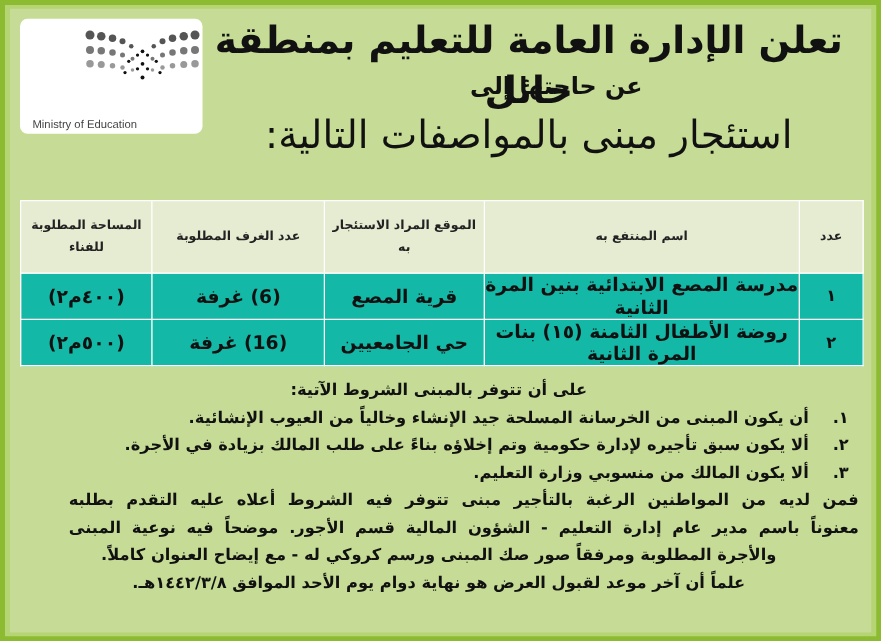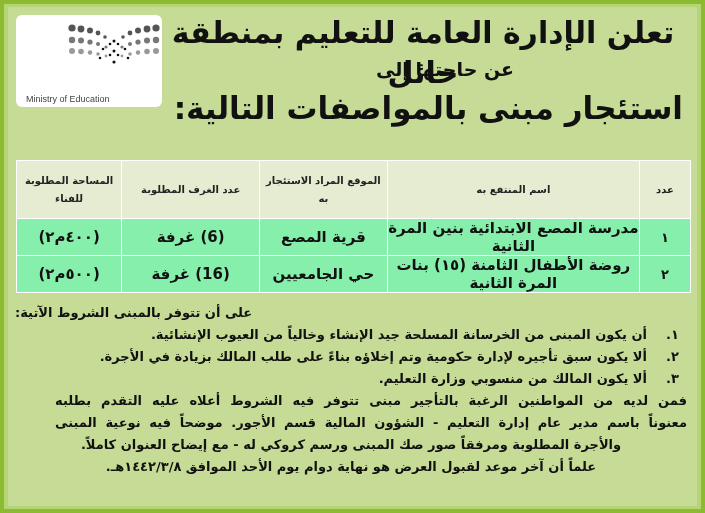--- a/index.html
+++ b/index.html
@@ -39,51 +39,51 @@
     
     .title {
       position: absolute; right: 14px; top: 6px; width: 520px; text-align: center;
       font-size: 30px; font-weight: bold; line-height: 40px; letter-spacing: -0.5px;
     }
     .subtitle {
       position: absolute; right: 14px; top: 48px; width: 520px; text-align: center;
       font-size: 19px; font-weight: bold; line-height: 28px; padding-left: 44px;
     }
     .subject {
-      position: absolute; right: 14px; top: 80px; width: 520px; 
-      font-size: 31px; font-weight: bold; line-height: 42px; letter-spacing: -0.5px;
+      position: absolute; right: 14px; top: 80px; width: 520px; text-align: center;
+      font-size: 31px; font-weight: normal; line-height: 42px; letter-spacing: -0.5px;
     }
     
     .tbl {
       position: absolute; left: 8px; top: 153px; width: 675px; height: 132px;
       border-collapse: collapse; direction: rtl;
       background: #e6ecd2;
     }
     .tbl th, .tbl td {
       border: 1.5px solid #ffffff; text-align: center; vertical-align: middle;
     }
     .tbl th {
       font-size: 10px; font-weight: bold; line-height: 18px; height: 58px; color: #222;
       background: #e6ecd2;
     }
     .tbl td {
-      font-size: 15px; font-weight: bold; height: 37px; color: #111; background: #86efac;
+      font-size: 15px; font-weight: bold; height: 37px; color: #111; background: #14b8a6;
     }
     .tbl td.num { font-size: 13px; }
     .col-idx { width: 50px; }
     .col-name { width: 247px; }
     .col-loc { width: 125px; }
     .col-rooms { width: 135px; }
     .col-area { width: 103px; }
     
     .body-text {
       position: absolute; right: 10px; top: 295px; width: 672px; direction: rtl;
       font-size: 13px; font-weight: bold; line-height: 22px;
     }
-    .intro { text-align: left; }
+    .intro { text-align: center; }
     .cond { display: flex; direction: rtl; }
     .cond .n { width: 26px; text-align: right; padding-right: 8px; }
     .cond .t { flex: 1; padding-right: 14px; }
     .para { text-align: justify; text-align-last: justify; margin-left: 40px; }
     .para-last { text-align: center; }
   </style>
 </head>
 <body>
 
 <div class="frame-outer"></div>

